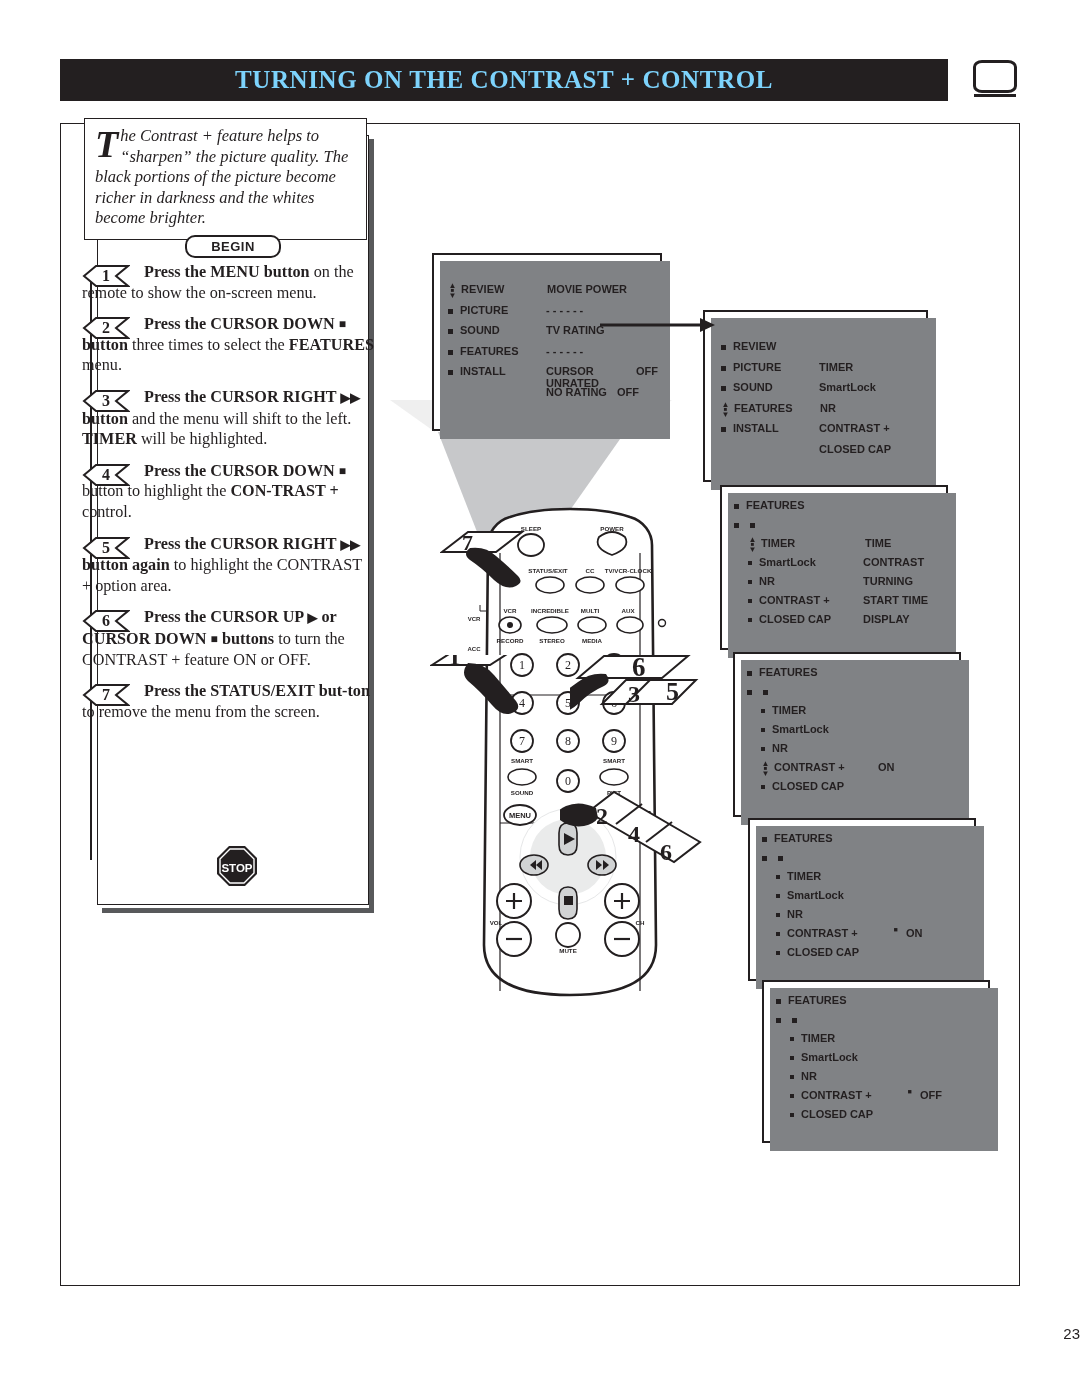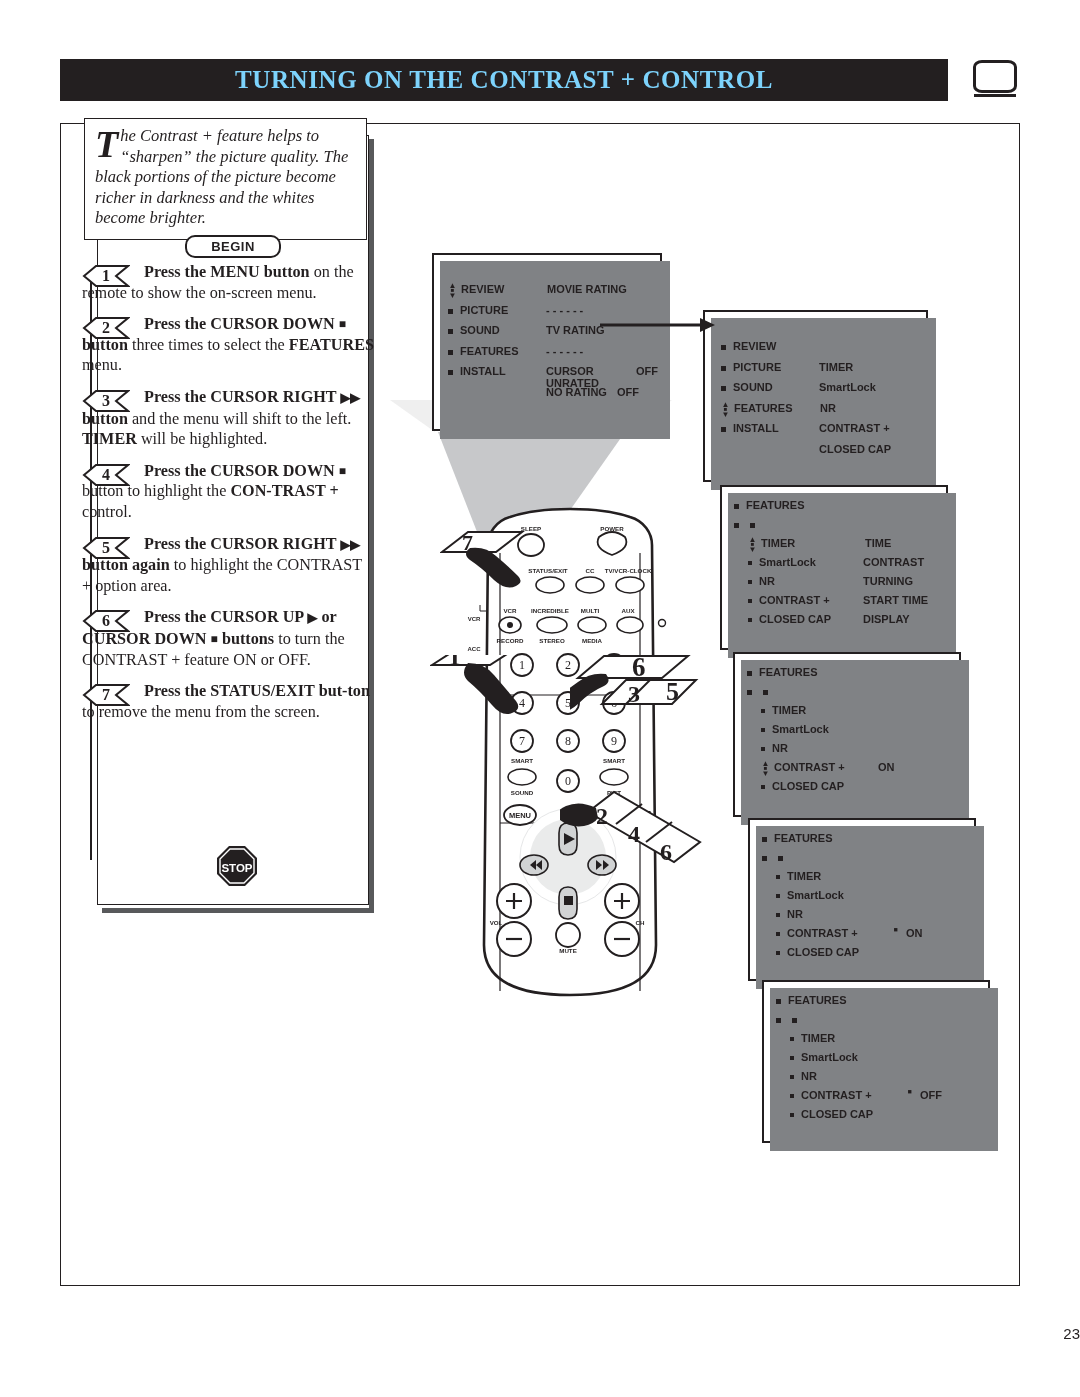--- a/index.html
+++ b/index.html
@@ -250,21 +250,21 @@
     <div class="menu" style="left: 432px; top: 253px; width: 230px; height: 178px; z-index: 6;">
       <div class="shadow" style="left: 6px; top: 6px; width: 230px; height: 178px;"></div>
       <div class="menu-rows" style="left: 14px; top: 28px; font-size: 11px; width: 210px;">
         <div class="mrow" style="height:20.5px;position:relative;">
           <span class="cursor-mark">
             <i>▲</i>
             <i style="font-size:6px;">■</i>
             <i>▼</i>
           </span>
           <span style="width:86px;flex:none;">REVIEW</span>
-          <span>MOVIE RATING</span>
+          <span>MOVIE POWER</span>
         </div>
         <div class="mrow" style="height:20.5px;position:relative;">
           <span class="bullet"></span>
           <span style="width:86px;flex:none;">PICTURE</span>
           <span>- - - - - -</span>
         </div>
         <div class="mrow" style="height:20.5px;position:relative;">
           <span class="bullet"></span>
           <span style="width:86px;flex:none;">SOUND</span>
           <span>TV RATING</span>

